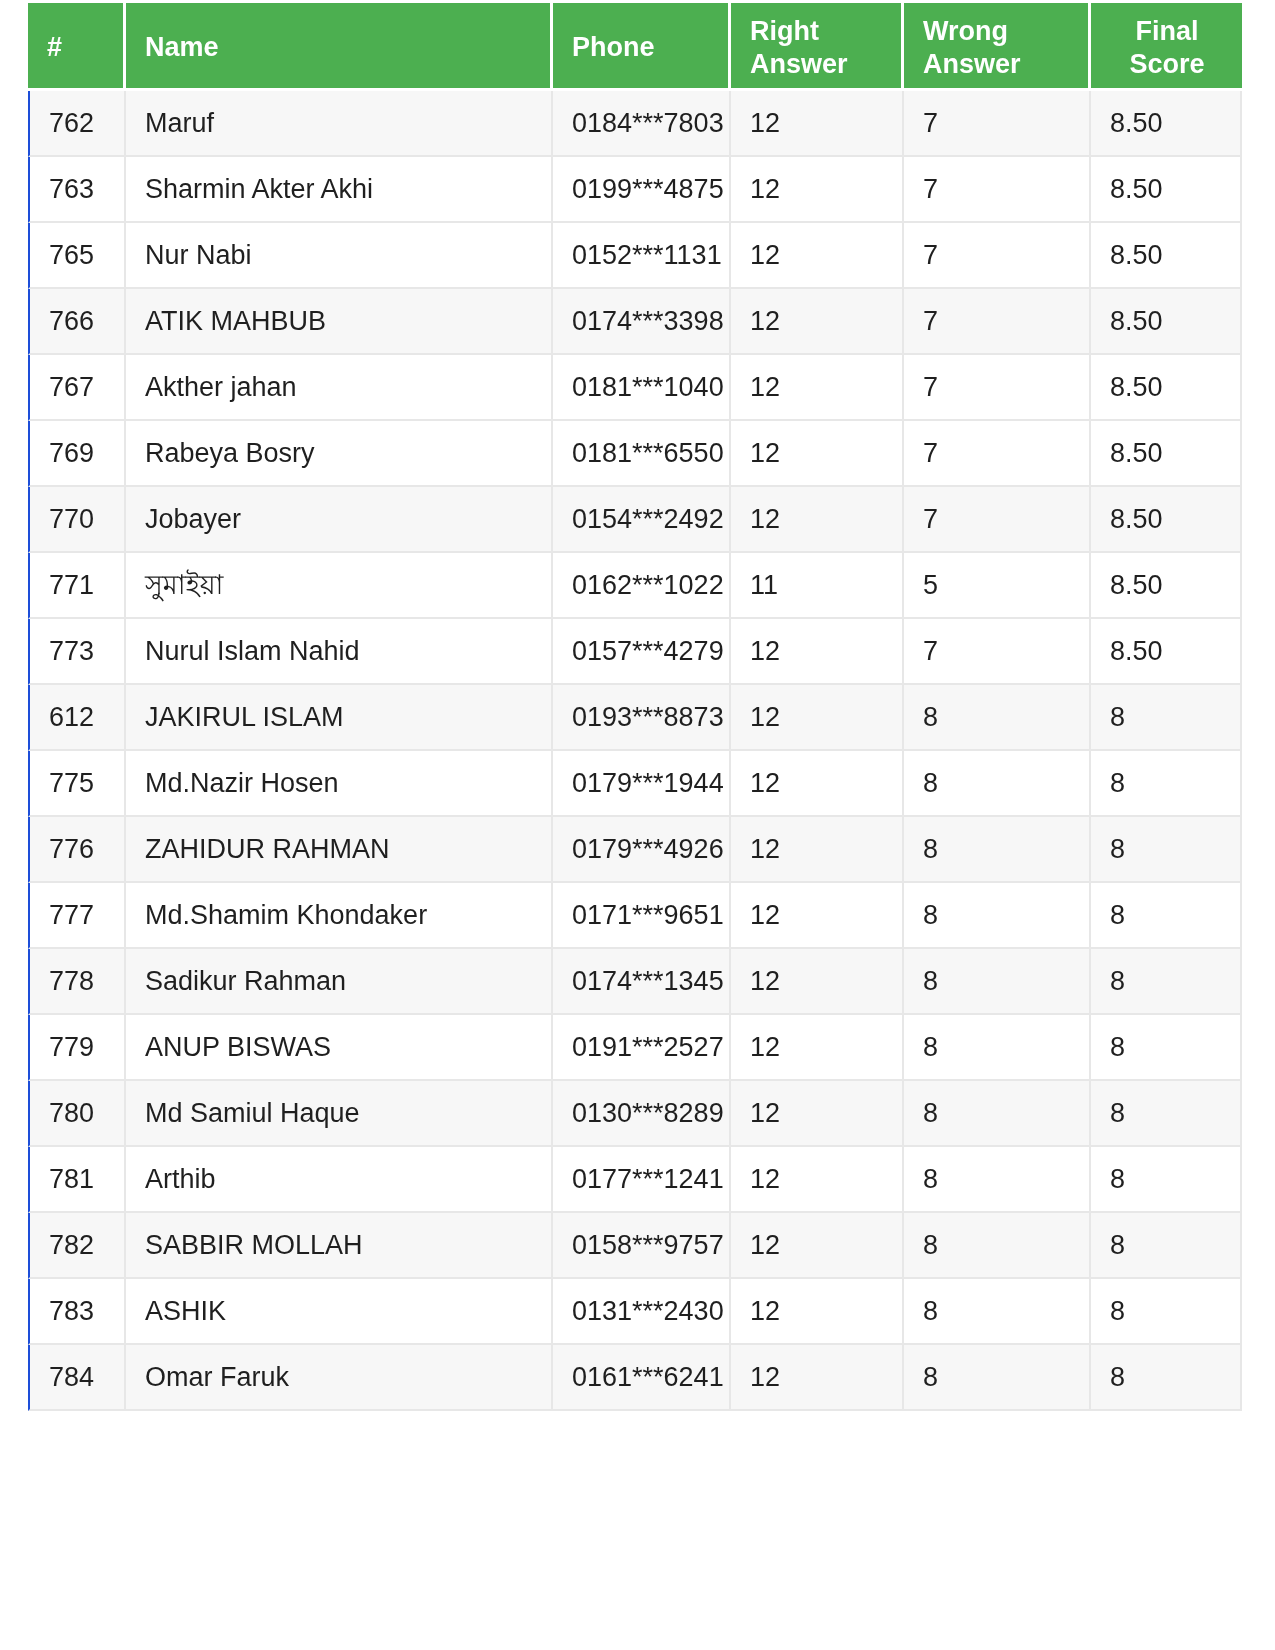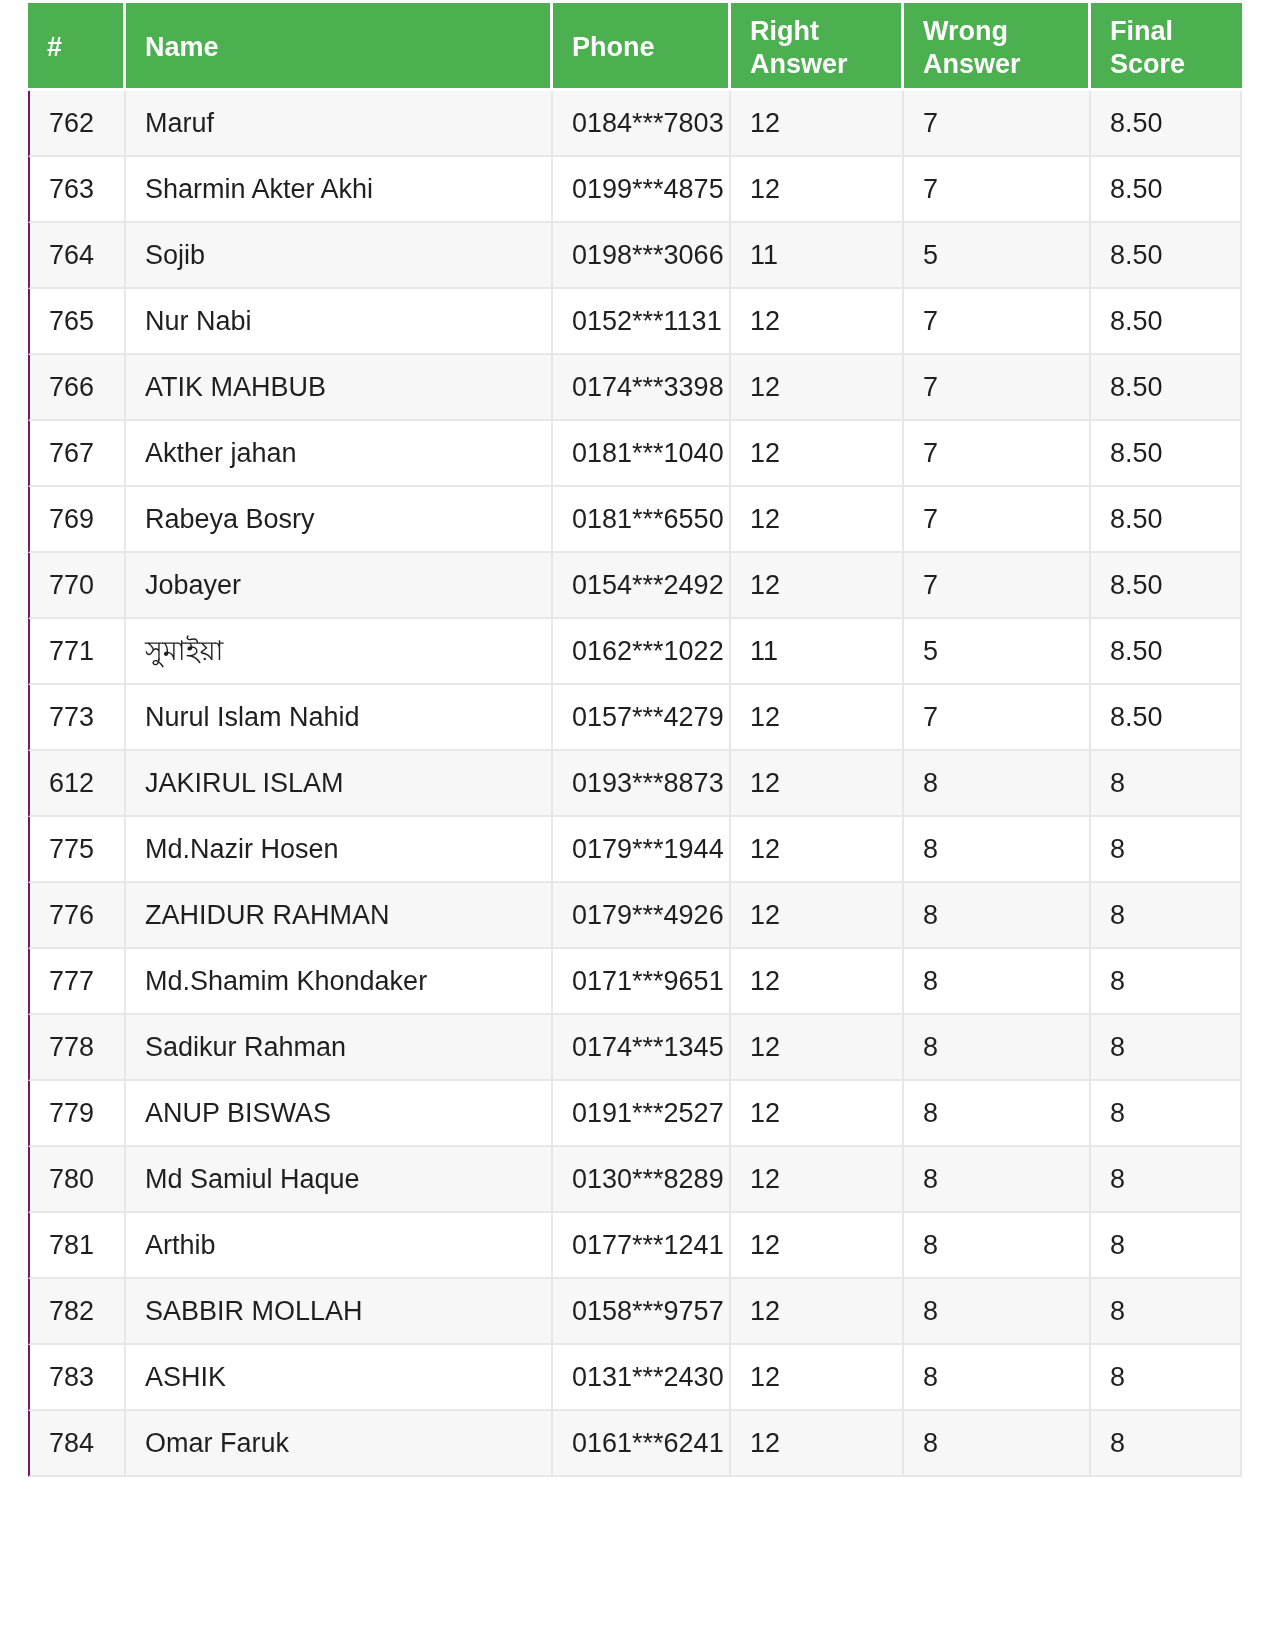--- a/index.html
+++ b/index.html
@@ -32,33 +32,33 @@
     background: #4caf50;
     color: #ffffff;
     font-weight: bold;
     text-align: left;
     vertical-align: middle;
     height: 88px;
     padding: 4px 18px 0 19px;
     border-right: 3px solid #ffffff;
     border-bottom: 3px solid #ffffff;
   }
-  .score-table th:last-child { border-right: none; }
+  .score-table th:last-child { border-right: none; text-align: center; }
 
   .score-table td {
     height: 66px;
     padding: 0 18px 0 19px;
     vertical-align: middle;
     border-right: 2px solid #e7e7e7;
     border-bottom: 2px solid #e7e7e7;
     background: #ffffff;
     overflow: hidden;
     white-space: nowrap;
   }
-  .score-table td:first-child { border-left: 2px solid #701a75; }
+  .score-table td:first-child { border-left: 2px solid #1d4ed8; }
   .score-table tr.stripe td { background: #f7f7f7; }
 </style>
 </head>
 <body>
 
 <table class="score-table">
   <colgroup>
     <col class="c-index">
     <col class="c-name">
     <col class="c-phone">
@@ -86,28 +86,20 @@
         <td>8.50</td>
       </tr>
       <tr>
         <td>763</td>
         <td>Sharmin Akter Akhi</td>
         <td>0199***4875</td>
         <td>12</td>
         <td>7</td>
         <td>8.50</td>
       </tr>
-      <tr class="stripe">
-        <td>764</td>
-        <td>Sojib</td>
-        <td>0198***3066</td>
-        <td>11</td>
-        <td>5</td>
-        <td>8.50</td>
-      </tr>
       <tr>
         <td>765</td>
         <td>Nur Nabi</td>
         <td>0152***1131</td>
         <td>12</td>
         <td>7</td>
         <td>8.50</td>
       </tr>
       <tr class="stripe">
         <td>766</td>

